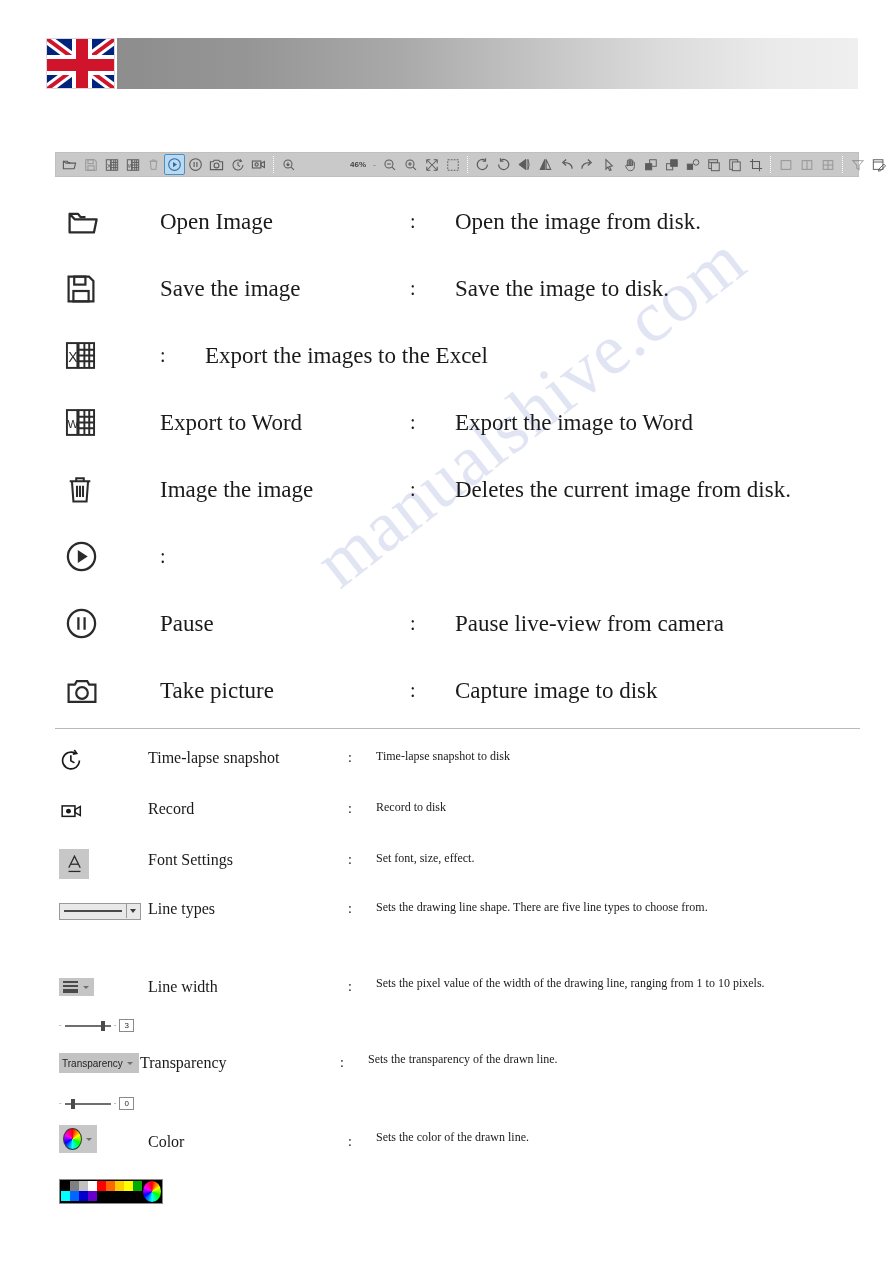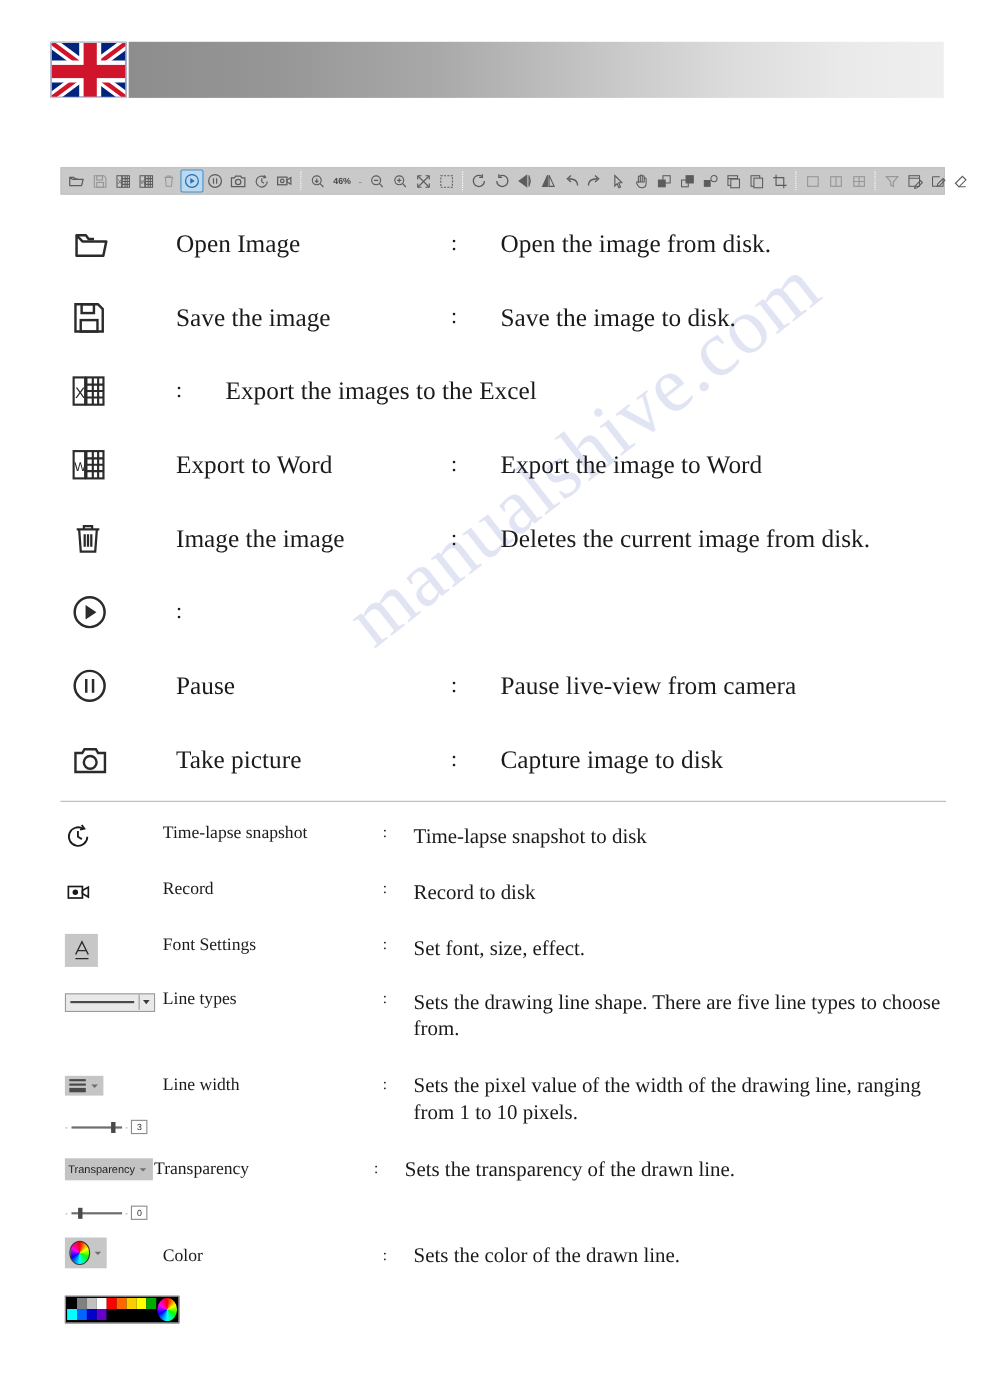--- a/index.html
+++ b/index.html
@@ -85,20 +85,21 @@
     margin: 0 4px;
     flex: 0 0 auto;
   }
   .tb-zoomval {
     font-family: "Liberation Sans", sans-serif;
     font-size: 8px;
     font-weight: bold;
     color: #444;
     padding: 0 4px;
     white-space: nowrap;
+    margin-left: 47px;
   }
   .tb-dash { color: #7a7a7a; font-size: 9px; padding: 0 3px; }
 
   
   .row-big {
     position: absolute;
     left: 55px;
     width: 810px;
     height: 67px;
     display: flex;
@@ -119,21 +120,21 @@
   .row-sm {
     position: absolute;
     left: 55px;
     width: 810px;
     display: flex;
     align-items: flex-start;
   }
   .row-sm .ic  { width: 93px; flex: 0 0 93px; display: flex; align-items: center; padding-left: 4px; min-height: 26px; }
   .row-sm .nm  { width: 200px; flex: 0 0 200px; font-size: 16px; padding-top: 2px; }
   .row-sm .cl  { width: 28px; flex: 0 0 28px; font-size: 14px; padding-top: 3px; }
-  .row-sm .ds  { flex: 1; font-size: 19px; line-height: 1.28; padding-top: 2px; }
+  .row-sm .ds  { flex: 1; font-size: 12px; line-height: 1.28; padding-top: 2px; }
 
   .widget-row { position: absolute; left: 59px; }
 
   
   .w-combo {
     display: inline-flex; align-items: center;
     background: #e9e9e9;
     border: 1px solid #9a9a9a;
     height: 17px;
     padding: 0 1px;

